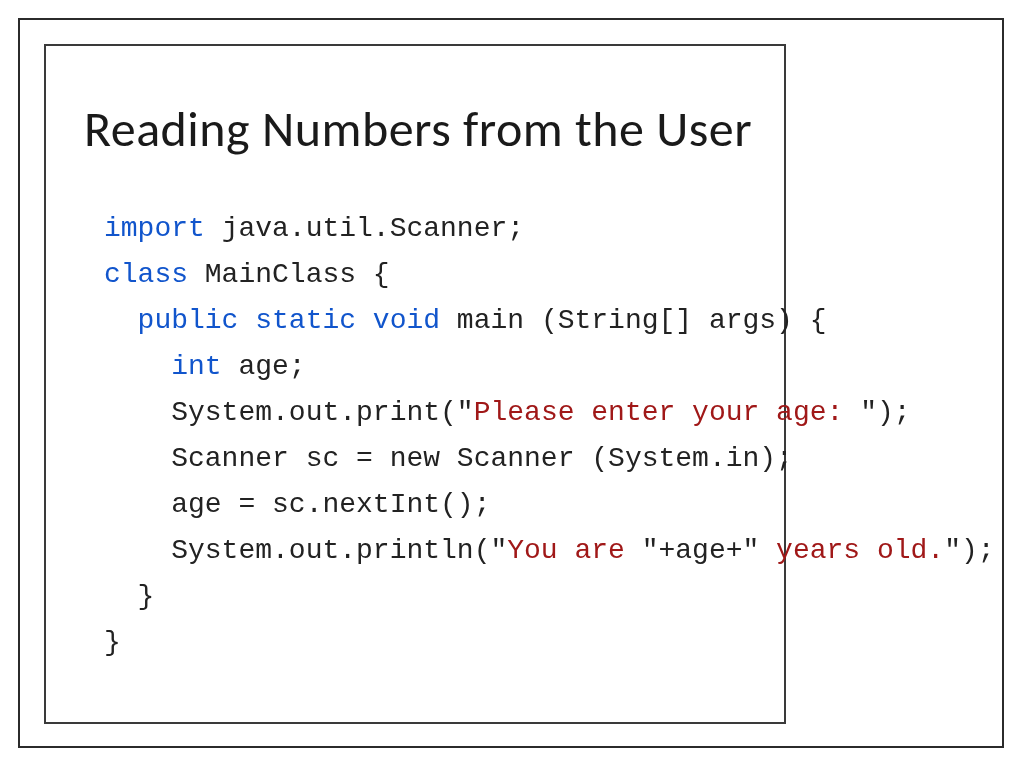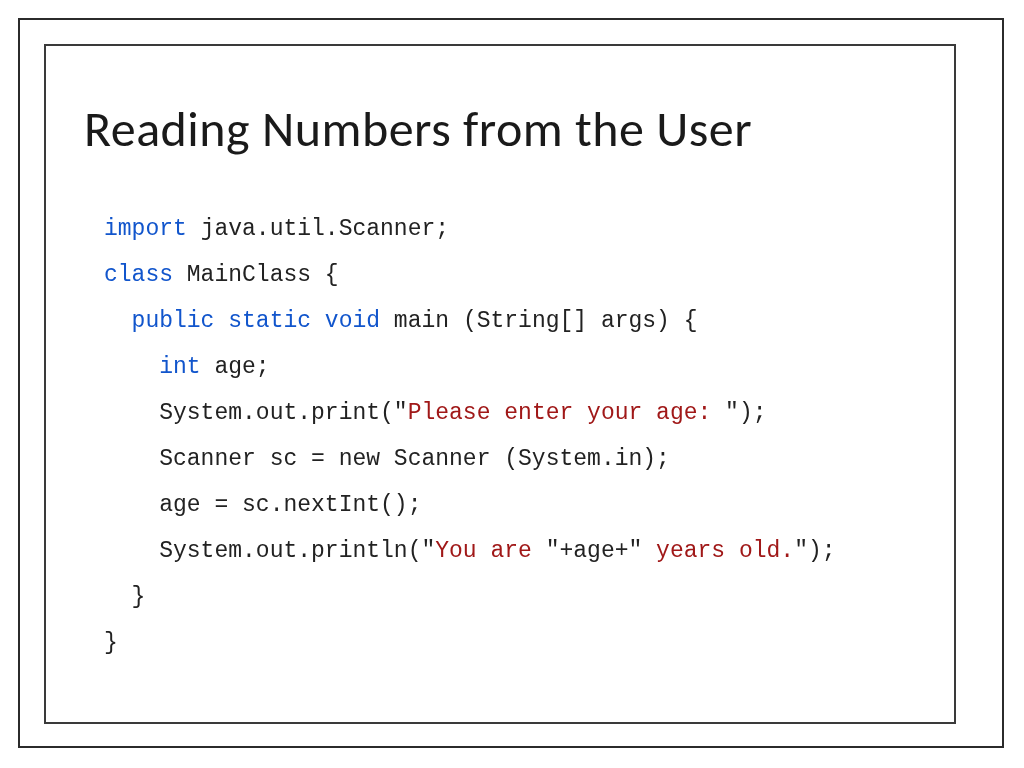--- a/index.html
+++ b/index.html
@@ -17,21 +17,21 @@
     top: 18px;
     width: 986px;
     height: 730px;
     border: 2px solid #2b2b2b;
     box-sizing: border-box;
   }
   .inner-frame {
     position: absolute;
     left: 24px;
     top: 24px;
-    width: 912px;
+    width: 742px;
     height: 680px;
     border: 2px solid #3a3a3a;
     box-sizing: border-box;
     background: #fff;
   }
   .accent-frame {
     position: absolute;
     left: 46px;
     top: 56px;
     width: 938px;
@@ -47,21 +47,21 @@
     font-size: 50px;
     font-weight: 400;
     letter-spacing: 0.5px;
     color: #1a1a1a;
   }
   .code {
     position: absolute;
     left: 58px;
     top: 160px;
     font-family: Consolas, "Courier New", monospace;
-    font-size: 23px;
+    font-size: 28px;
     line-height: 46px;
     white-space: pre;
     color: #222;
   }
   .kw { color: #1155cc; }
   .str { color: #a01818; }
   .java-logo {
     position: absolute;
     right: 42px;
     bottom: 38px;

